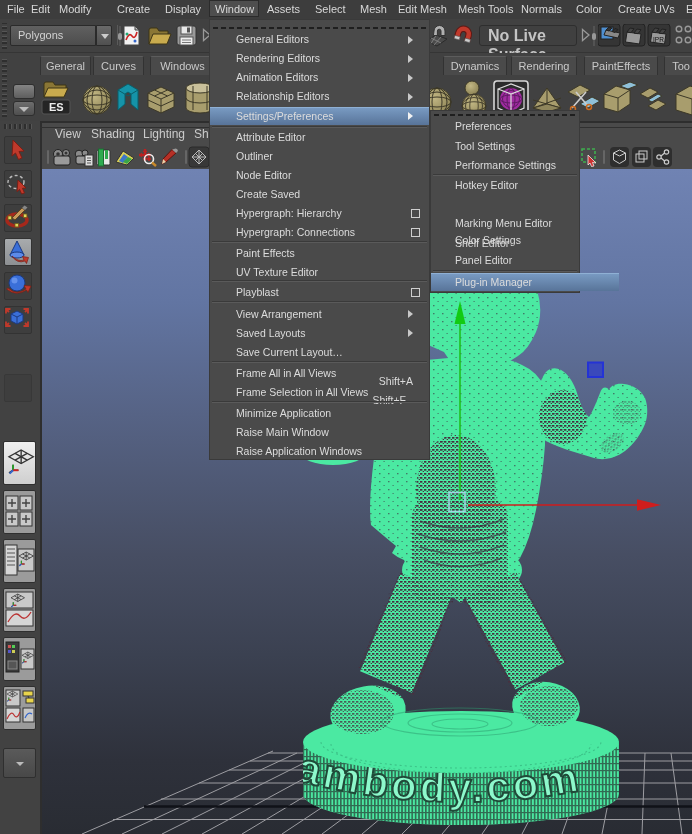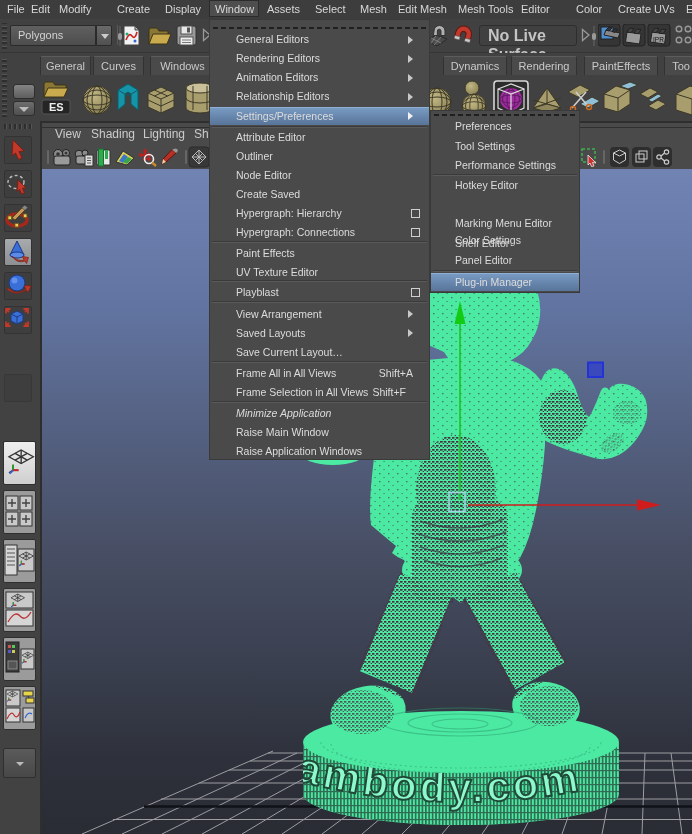--- a/index.html
+++ b/index.html
@@ -13,21 +13,21 @@
   border-top-color:#5c5c5c;border-radius:2px 2px 0 0;box-sizing:border-box;}
 .mi{position:absolute;left:0;width:100%;height:19px;line-height:19px;font-size:10.5px;color:#dcdcdc;}
 .mi .lbl{position:absolute;left:26px;top:0;white-space:nowrap;}
 .mi2 .lbl{left:24px;}
 .hil{background:linear-gradient(#7a9cc4,#587499);box-shadow:inset 0 1px 0 #8fb0d4;}
 .arr{position:absolute;right:16px;top:5.5px;width:0;height:0;
   border-left:5px solid #c8c8c8;border-top:4px solid transparent;border-bottom:4px solid transparent;}
 .arrw{border-left-color:#f2f2f2;}
 .obox{position:absolute;right:9px;top:5px;width:7px;height:7px;border:1px solid #cfcfcf;}
 .sep{position:absolute;left:2px;right:2px;height:1px;background:#3a3a3a;border-bottom:1px solid #5a5a5a;}
-.sc{position:absolute;right:23px;top:0;margin-left:8px;}
+.sc{position:absolute;right:23px;top:8px;margin-left:8px;}
 .tear{position:absolute;left:3px;right:3px;top:3px;height:2px;
   background:repeating-linear-gradient(90deg,#1f1f1f 0 5px,transparent 5px 8px);}
 .grv{background:repeating-linear-gradient(0deg,#2e2e2e 0 2px,#555 2px 3px,transparent 3px 5px);width:5px;}
 .grh{background:repeating-linear-gradient(90deg,#2e2e2e 0 2px,#555 2px 3px,transparent 3px 5px);height:5px;}
 .toolb{position:absolute;left:4px;width:28px;height:28px;background:#3e3e3e;border:1px solid #333;
   border-radius:2px;box-sizing:border-box;}
 .layb{position:absolute;left:3px;width:33px;background:#9b9b9b;border:1px solid #2f2f2f;
   border-radius:2px;box-sizing:border-box;}
 </style></head>
 <body>
@@ -267,21 +267,21 @@
   <span class="mtxt" style="left:59px;">Modify</span>
   <span class="mtxt" style="left:117px;">Create</span>
   <span class="mtxt" style="left:165px;">Display</span>
   <div class="abs" style="left:209px;top:0px;width:50px;height:17px;background:#4e4e4e;border:1px solid #2b2b2b;box-sizing:border-box;"></div>
   <span class="mtxt" style="left:215px;">Window</span>
   <span class="mtxt" style="left:267px;">Assets</span>
   <span class="mtxt" style="left:315px;">Select</span>
   <span class="mtxt" style="left:360px;">Mesh</span>
   <span class="mtxt" style="left:398px;">Edit Mesh</span>
   <span class="mtxt" style="left:458px;">Mesh Tools</span>
-  <span class="mtxt" style="left:521px;">Editor</span>
+  <span class="mtxt" style="left:521px;">Normals</span>
   <span class="mtxt" style="left:576px;">Color</span>
   <span class="mtxt" style="left:618px;">Create UVs</span>
   <span class="mtxt" style="left:686px;">Ed</span>
 </div>
 
 <div class="abs" style="left:0;top:19px;width:692px;height:34px;background:#414141;border-bottom:1px solid #353535;box-sizing:border-box;">
   <div class="abs grv" style="left:2px;top:4px;height:26px;"></div>
 
   <div class="abs" style="left:10px;top:6px;width:86px;height:21px;background:linear-gradient(#606060,#4d4d4d);border:1px solid #2a2a2a;box-sizing:border-box;border-radius:2px 0 0 2px;">
     <span style="position:absolute;left:7px;top:0;line-height:19px;font-size:11px;color:#d2d2d2;">Polygons</span>
@@ -673,21 +673,21 @@
   <div class="sep" style="top:341px;"></div>
   <div class="mi" style="top:343.5px;padding-left:7px;">
         <span class="lbl">Frame All in All Views</span>
         <span class="sc">Shift+A</span>
       </div>
   <div class="mi" style="top:362.5px;">
         <span class="lbl">Frame Selection in All Views</span>
         <span class="sc">Shift+F</span>
       </div>
   <div class="sep" style="top:381px;"></div>
-  <div class="mi" style="top:383.5px;font-style:italic;">
+  <div class="mi" style="top:383.5px;">
         <span class="lbl">Minimize Application</span>
       </div>
   <div class="mi" style="top:402.5px;padding-left:14px;">
         <span class="lbl">Raise Main Window</span>
       </div>
   <div class="mi" style="top:421.5px;">
         <span class="lbl">Raise Application Windows</span>
       </div>
 </div>
 
@@ -712,18 +712,18 @@
   <div class="mi mi2" style="top:103px;">
         <span class="lbl">Marking Menu Editor</span>
       </div>
   <div class="mi mi2" style="top:122.5px;">
         <span class="lbl">Shelf Editor</span>
       </div>
   <div class="mi mi2" style="top:139.5px;">
         <span class="lbl">Panel Editor</span>
       </div>
   <div class="sep" style="top:158.5px;"></div>
-  <div class="mi mi2 hil" style="top:162px;height:18px;line-height:18px;">
+  <div class="mi mi2 hil" style="top:162px;height:18px;line-height:18px;padding-left:40px;">
         <span class="lbl">Plug-in Manager</span>
       </div>
 </div>
 
 </div>
 
 </body></html>

